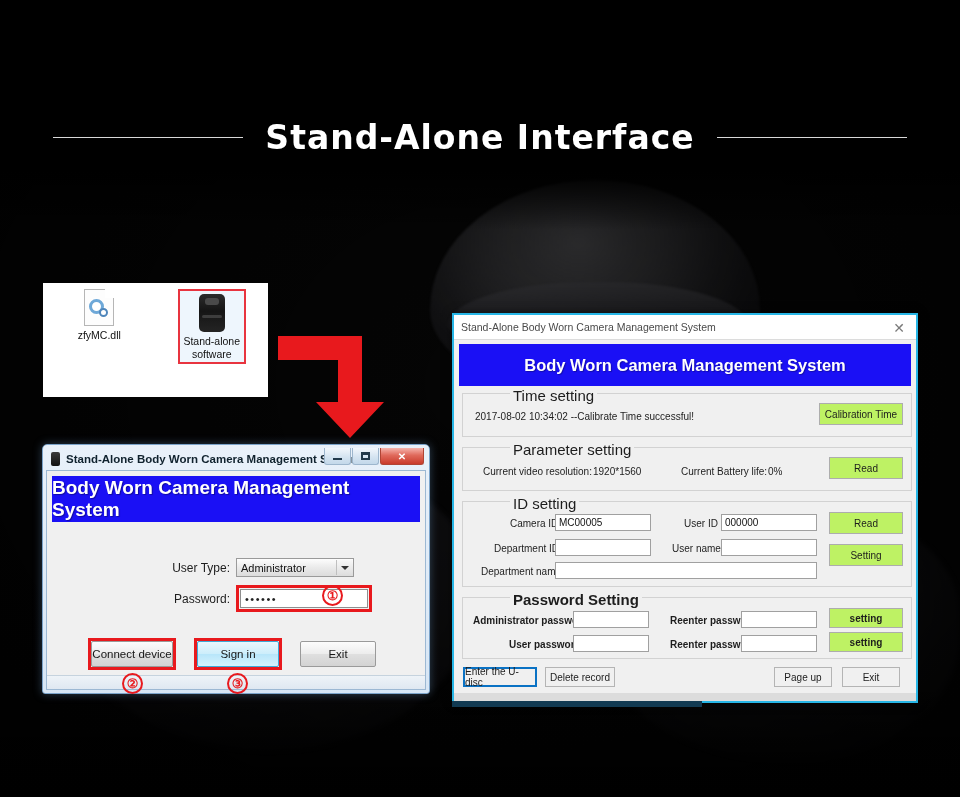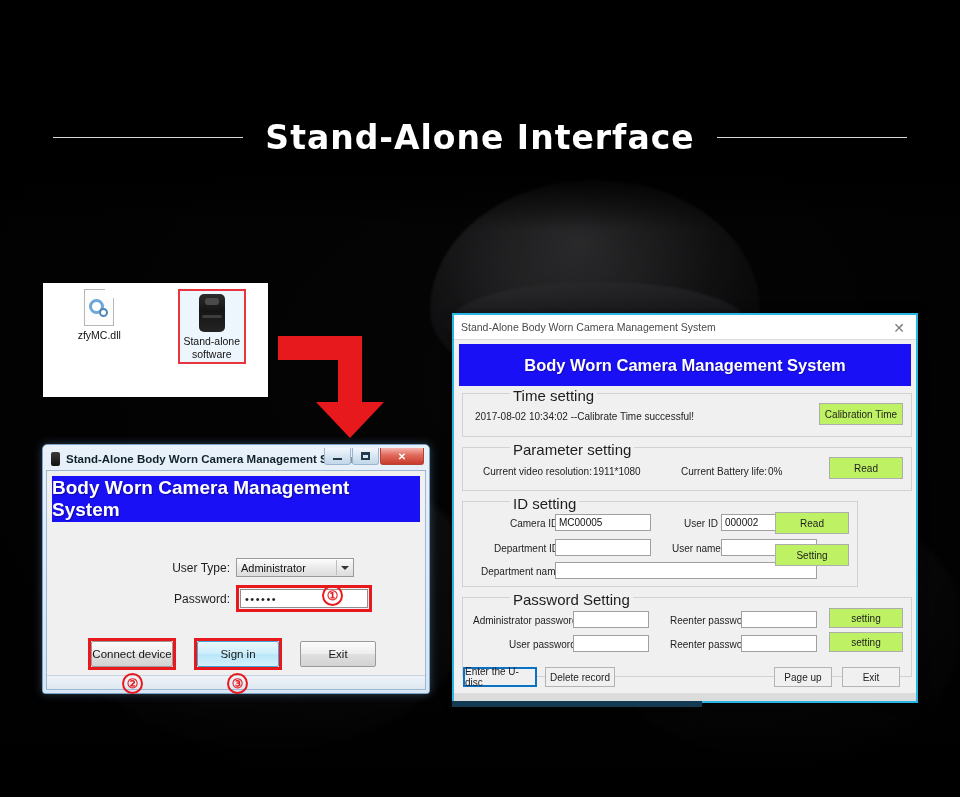--- a/index.html
+++ b/index.html
@@ -327,22 +327,22 @@
     font-family: "Liberation Sans", sans-serif;
   }
   .mbtn.flat {
     background: #f0f0f0; border: 1px solid #b4b4b4;
   }
   .mbtn.focused {
     border: 2px solid #0a72c4; background: #f0f0f0;
   }
   #grp-time { left: 8px; top: 78px; width: 450px; height: 44px; }
   #grp-param { left: 8px; top: 132px; width: 450px; height: 44px; padding-left: 40px; }
-  #grp-id { left: 8px; top: 186px; width: 396px; height: 86px; }
-  #grp-pwd { left: 8px; top: 282px; width: 450px; height: 80px; }
+  #grp-id { left: 8px; top: 186px; width: 450px; height: 86px; }
+  #grp-pwd { left: 8px; top: 282px; width: 450px; height: 62px; font-weight: bold; }
 
   #main-bottombar {
     position: absolute; left: 0; right: 0; bottom: 0; height: 8px;
     background: #dcdcdc;
   }
   #taskbar-strip {
     position: absolute; left: 452px; top: 701px; width: 250px; height: 6px;
     background: #123a52;
   }
 </style>
@@ -459,34 +459,34 @@
 
   <div class="group" id="grp-time">
     <div class="gtitle">Time setting</div>
     <div class="gtext" style="left:12px;top:17px;">2017-08-02 10:34:02 --Calibrate Time successful!</div>
     <div class="mbtn" style="right:8px;top:9px;width:84px;height:22px;">Calibration Time</div>
   </div>
 
   <div class="group" id="grp-param">
     <div class="gtitle">Parameter setting</div>
     <div class="gtext" style="left:20px;top:18px;">Current video resolution:</div>
-    <div class="gtext" style="left:130px;top:18px;">1911*1080</div>
+    <div class="gtext" style="left:130px;top:18px;">1920*1560</div>
     <div class="gtext" style="left:218px;top:18px;">Current Battery life:</div>
     <div class="gtext" style="left:305px;top:18px;">0%</div>
     <div class="mbtn" style="right:8px;top:9px;width:74px;height:22px;">Read</div>
   </div>
 
   <div class="group" id="grp-id">
     <div class="gtitle">ID setting</div>
 
     <div class="gtext" style="left:47px;top:16px;">Camera ID</div>
     <div class="fld" style="left:92px;top:12px;width:96px;">MC00005</div>
 
     <div class="gtext" style="left:221px;top:16px;">User ID</div>
-    <div class="fld" style="left:258px;top:12px;width:96px;">000002</div>
+    <div class="fld" style="left:258px;top:12px;width:96px;">000000</div>
 
     <div class="gtext" style="left:31px;top:41px;">Department ID</div>
     <div class="fld" style="left:92px;top:37px;width:96px;"></div>
 
     <div class="gtext" style="left:209px;top:41px;">User name</div>
     <div class="fld" style="left:258px;top:37px;width:96px;"></div>
 
     <div class="gtext" style="left:18px;top:64px;">Department name</div>
     <div class="fld" style="left:92px;top:60px;width:262px;"></div>
 

